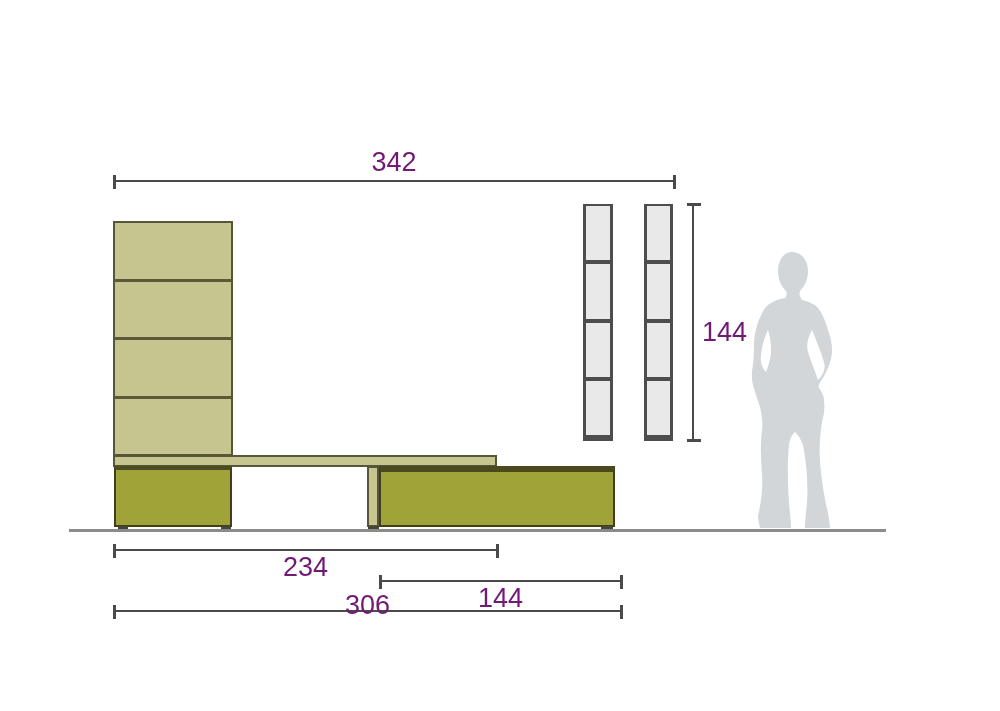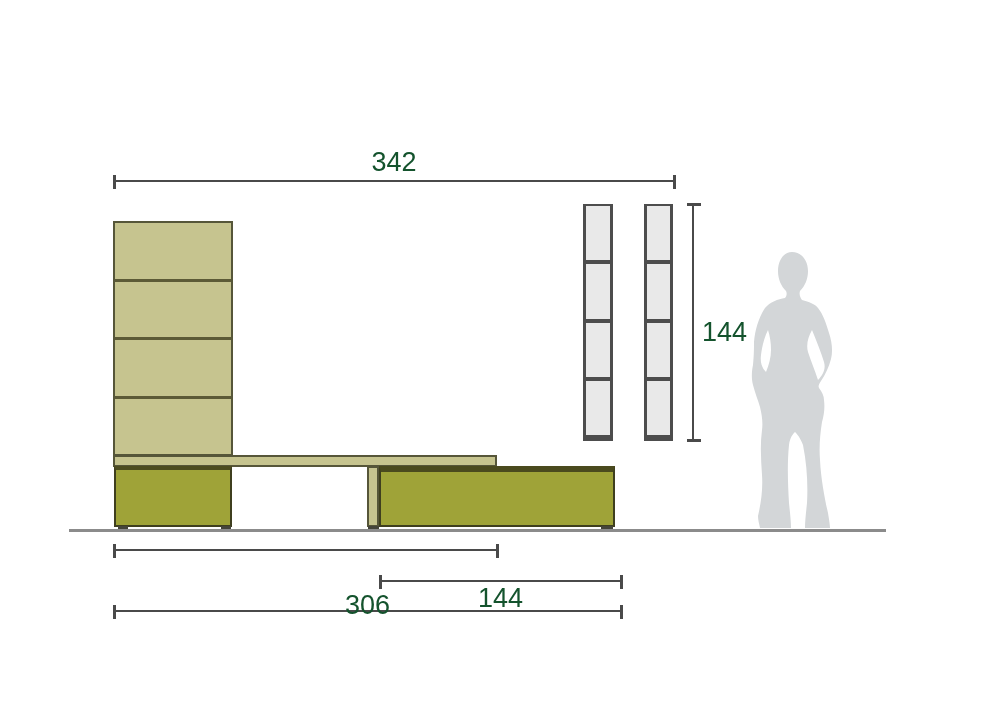--- a/index.html
+++ b/index.html
@@ -12,21 +12,21 @@
   
   .dimh{position:absolute;height:0;border-top:2px solid #4a4a4a;}
   .dimh .tick{position:absolute;top:-7px;width:3px;height:14px;background:#4a4a4a;}
   .dimh .tick.l{left:-1px;}
   .dimh .tick.r{right:-2px;}
   .dimv{position:absolute;width:0;border-left:2px solid #4a4a4a;}
   .dimv .tick{position:absolute;left:-7px;width:14px;height:3px;background:#4a4a4a;}
   .dimv .tick.t{top:-1px;}
   .dimv .tick.b{bottom:-2px;}
   .dimlabel{
-    position:absolute;font-size:27px;line-height:27px;color:#14532d;
+    position:absolute;font-size:27px;line-height:27px;color:#701a75;
     text-align:center;letter-spacing:0;white-space:nowrap;
   }
 
   
   .column{
     left:113px;top:221px;width:120px;height:235px;
     background:#c6c48f;border:2px solid #565639;
     display:flex;flex-direction:column;
   }
   .panel{flex:1;}
@@ -103,20 +103,21 @@
   <div class="dimv" style="left:692px;top:204px;height:236px;">
     <span class="tick t"></span>
     <span class="tick b"></span>
   </div>
   <div class="dimlabel" style="left:702px;top:319px;text-align:left;">144</div>
 
   <div class="dimh" style="left:114px;top:549px;width:383px;">
     <span class="tick l"></span>
     <span class="tick r"></span>
   </div>
+  <div class="dimlabel" style="left:114px;top:554px;width:383px;">234</div>
 
   <div class="dimh" style="left:380px;top:580px;width:241px;">
     <span class="tick l"></span>
     <span class="tick r"></span>
   </div>
   <div class="dimlabel" style="left:380px;top:585px;width:241px;">144</div>
 
   <div class="dimh" style="left:114px;top:610px;width:507px;">
     <span class="tick l"></span>
     <span class="tick r"></span>

